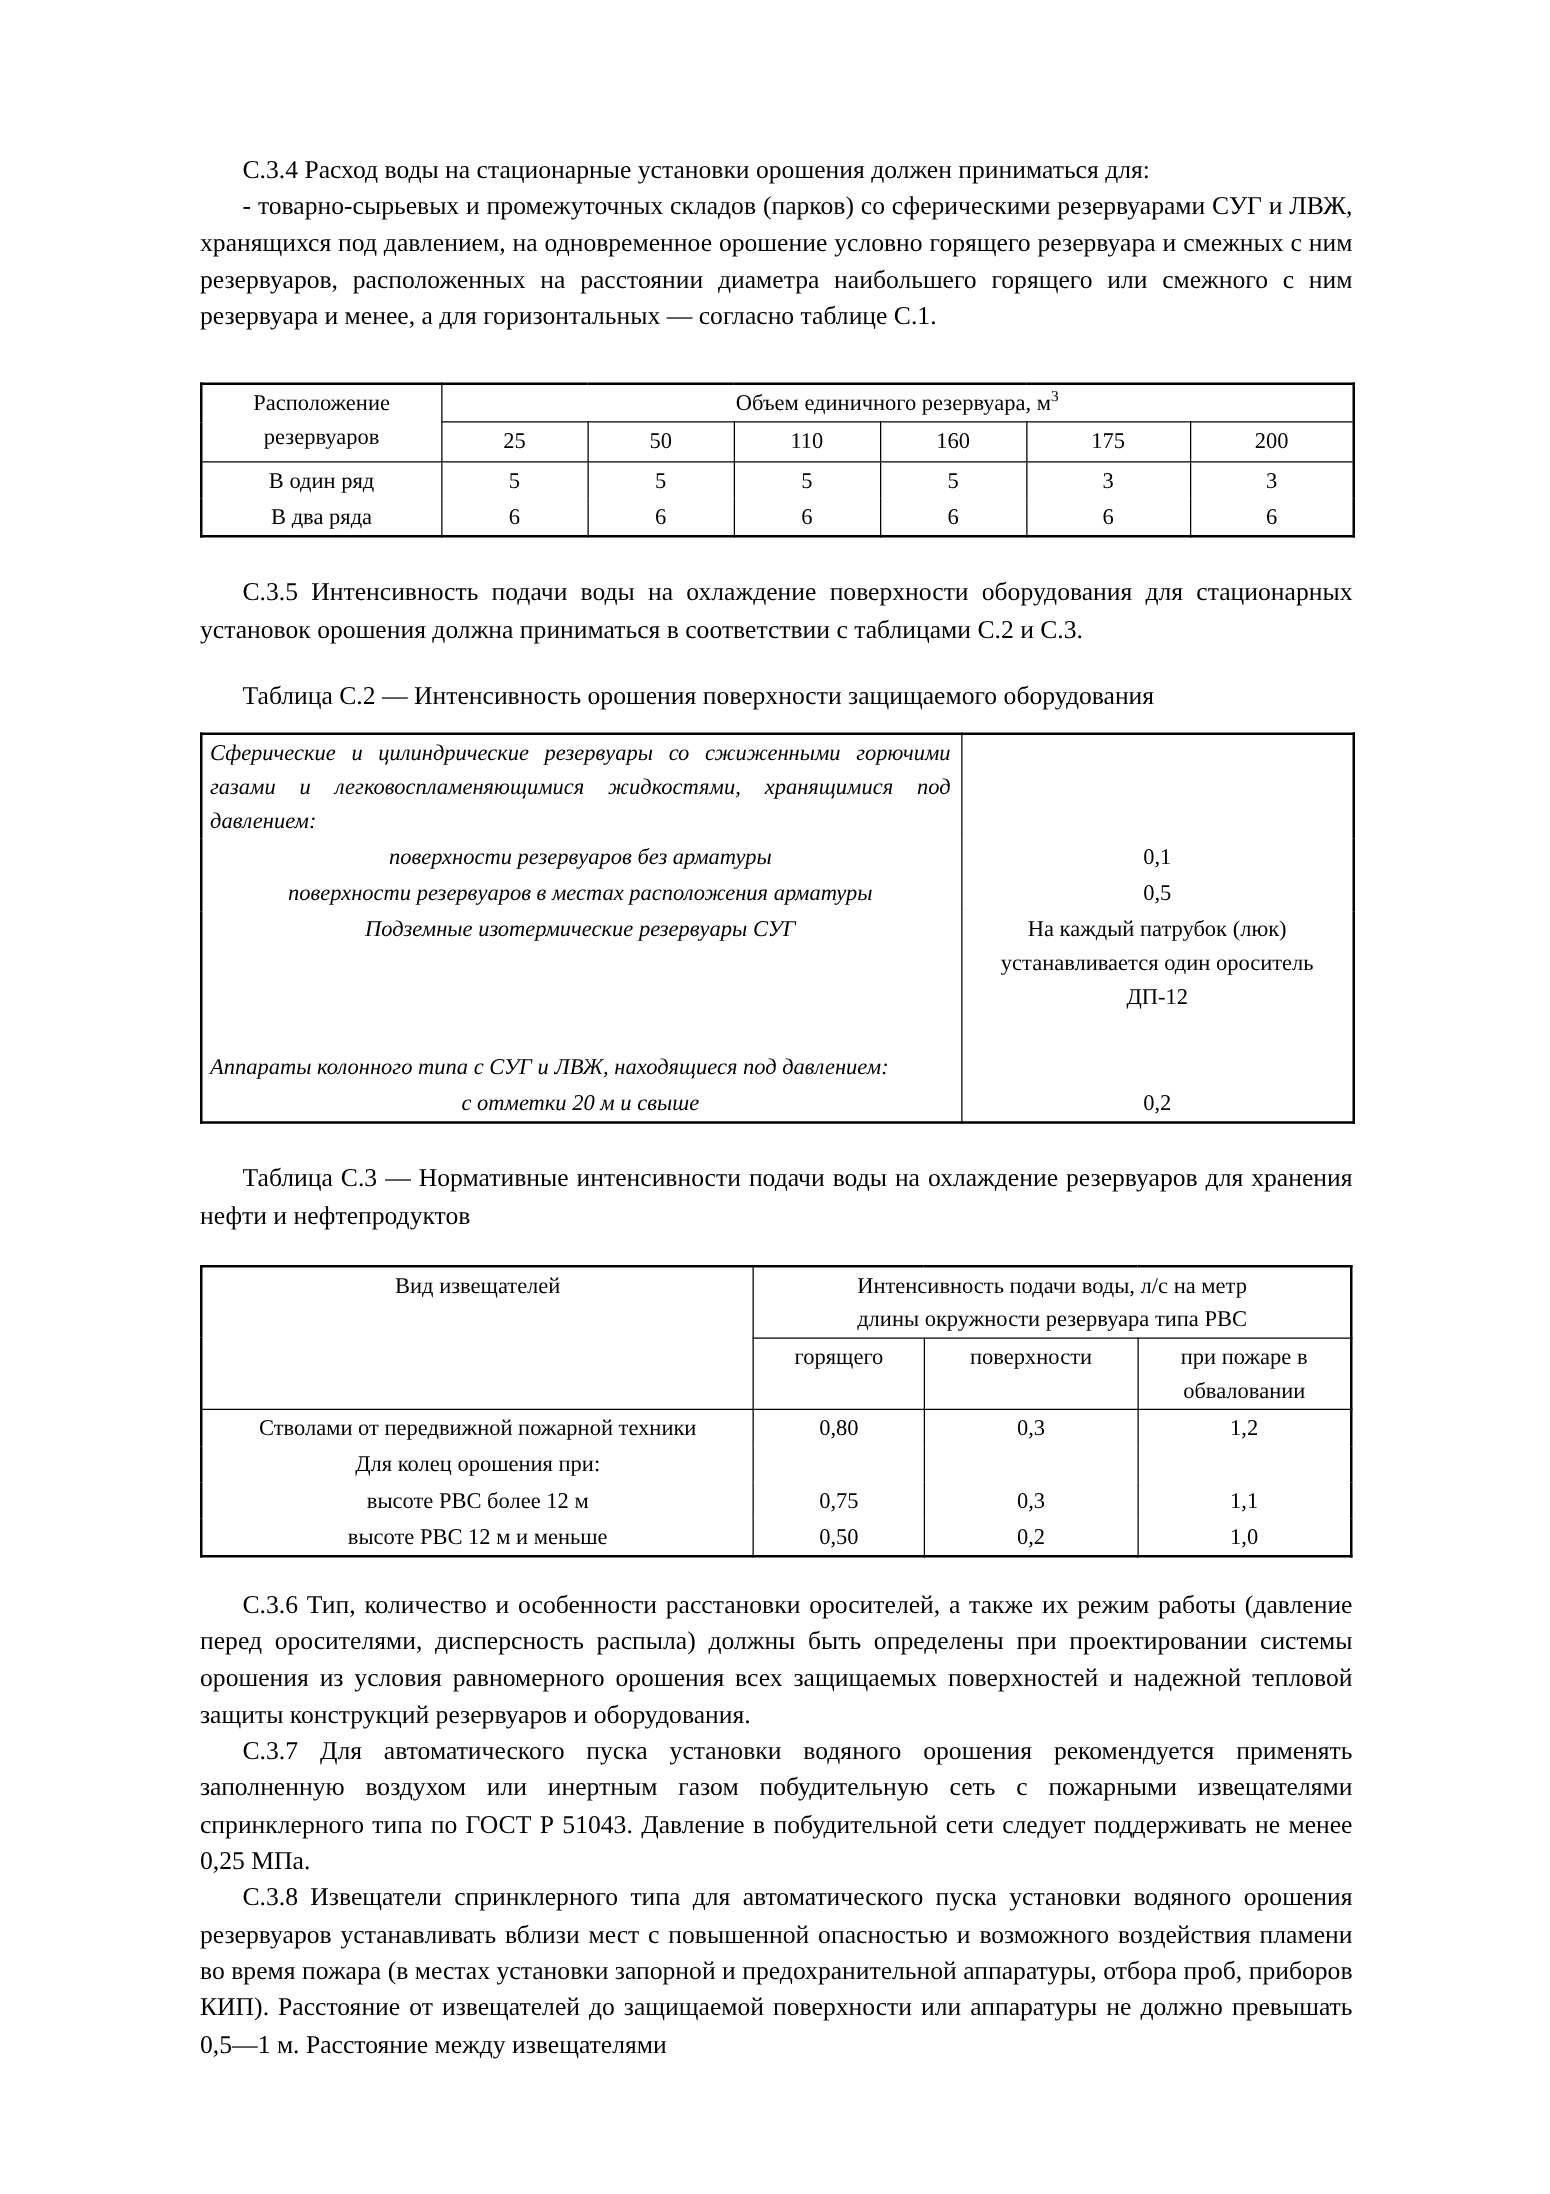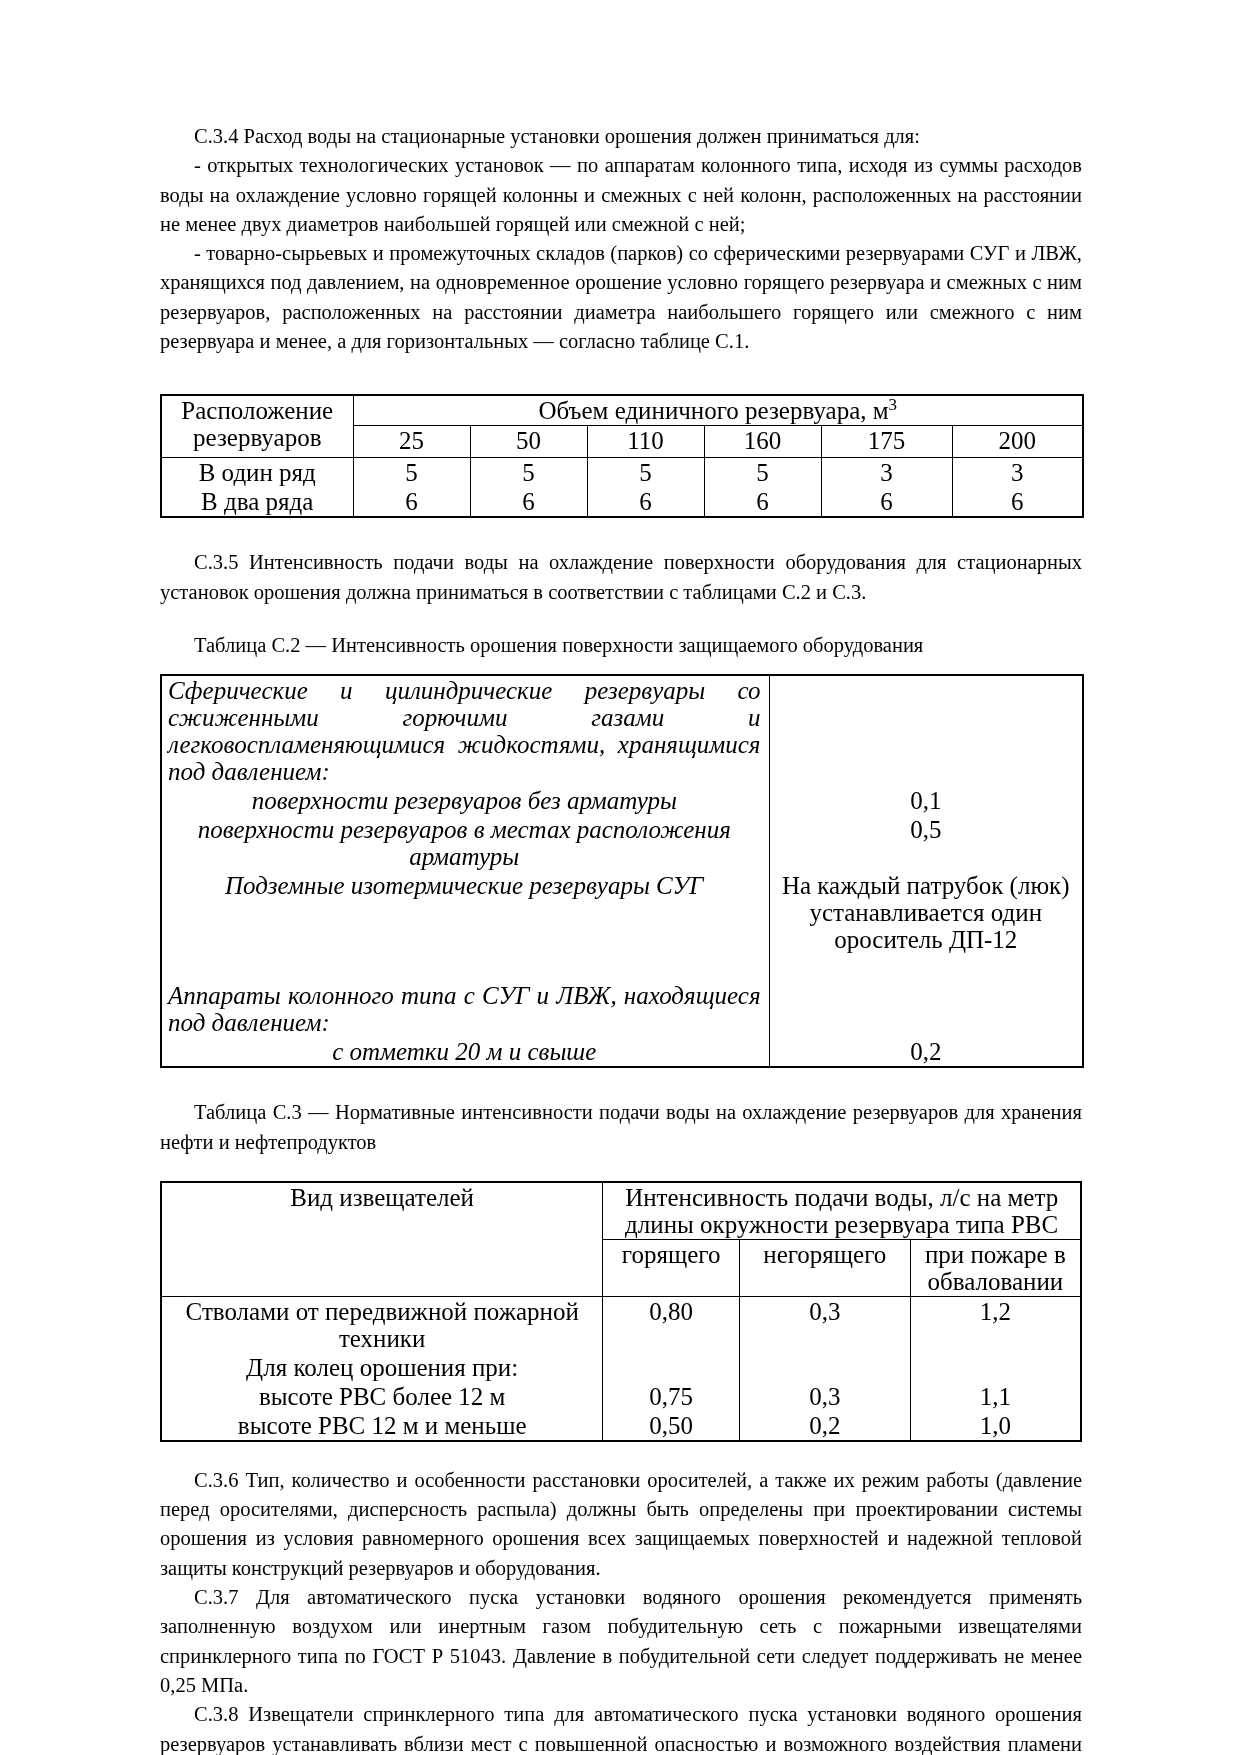--- a/index.html
+++ b/index.html
@@ -46,21 +46,21 @@
 
   .gap-sm { height: 14px; }
   .gap-md { height: 24px; }
   .gap-lg { height: 30px; }
 
   
   table.doc {
     border-collapse: collapse;
     width: 922px;
     table-layout: fixed;
-    font-size: 25px;
+    font-size: 18px;
     line-height: 27px;
   }
   table.doc td, table.doc th {
     border: 1.6px solid #000;
     padding: 1px 5px;
     font-weight: normal;
     vertical-align: top;
   }
   table.doc.outer-thick {
     border: 2.6px solid #000;
@@ -89,21 +89,20 @@
 
   .tbl-wrap { width: 922px; }
 </style>
 </head>
 <body>
 
 <div class="page">
   <div class="content">
 
     <p class="indent">С.3.4 Расход воды на стационарные установки орошения должен приниматься для:</p>
-    <p class="dash">- открытых технологических установок — по аппаратам колонного типа, исходя из суммы расходов воды на охлаждение условно горящей колонны и смежных с ней колонн, расположенных на расстоянии не менее двух диаметров наибольшей горящей или смежной с ней;</p>
     <p class="dash">- товарно-сырьевых и промежуточных складов (парков) со сферическими резервуарами СУГ и ЛВЖ, хранящихся под давлением, на одновременное орошение условно горящего резервуара и смежных с ним резервуаров, расположенных на расстоянии диаметра наибольшего горящего или смежного с ним резервуара и менее, а для горизонтальных — согласно таблице С.1.</p>
 
     <div class="gap-md"></div>
 
 
     <div class="gap-sm"></div>
 
     <div class="tbl-wrap">
       <table class="doc t1 outer-thick">
         <colgroup>
@@ -214,21 +213,21 @@
         <tbody>
           <tr>
             <td class="ctr mid" rowspan="2">Вид извещателей</td>
             <td class="ctr" colspan="3">
               <span>Интенсивность подачи воды, л/с на метр</span><br>
               <span>длины окружности резервуара типа РВС</span>
             </td>
           </tr>
           <tr>
             <td class="ctr hdr2">горящего</td>
-            <td class="ctr hdr2">негорящего</td>
+            <td class="ctr hdr2">поверхности</td>
             <td class="ctr hdr2">при пожаре в обваловании</td>
           </tr>
           <tr>
             <td class="lft" style="border-bottom:none">Стволами от передвижной пожарной техники</td>
             <td class="ctr" style="border-bottom:none">0,80</td>
             <td class="ctr" style="border-bottom:none">0,3</td>
             <td class="ctr" style="border-bottom:none">1,2</td>
           </tr>
           <tr>
             <td class="lft" style="border-top:none;border-bottom:none">Для колец орошения при:</td>

